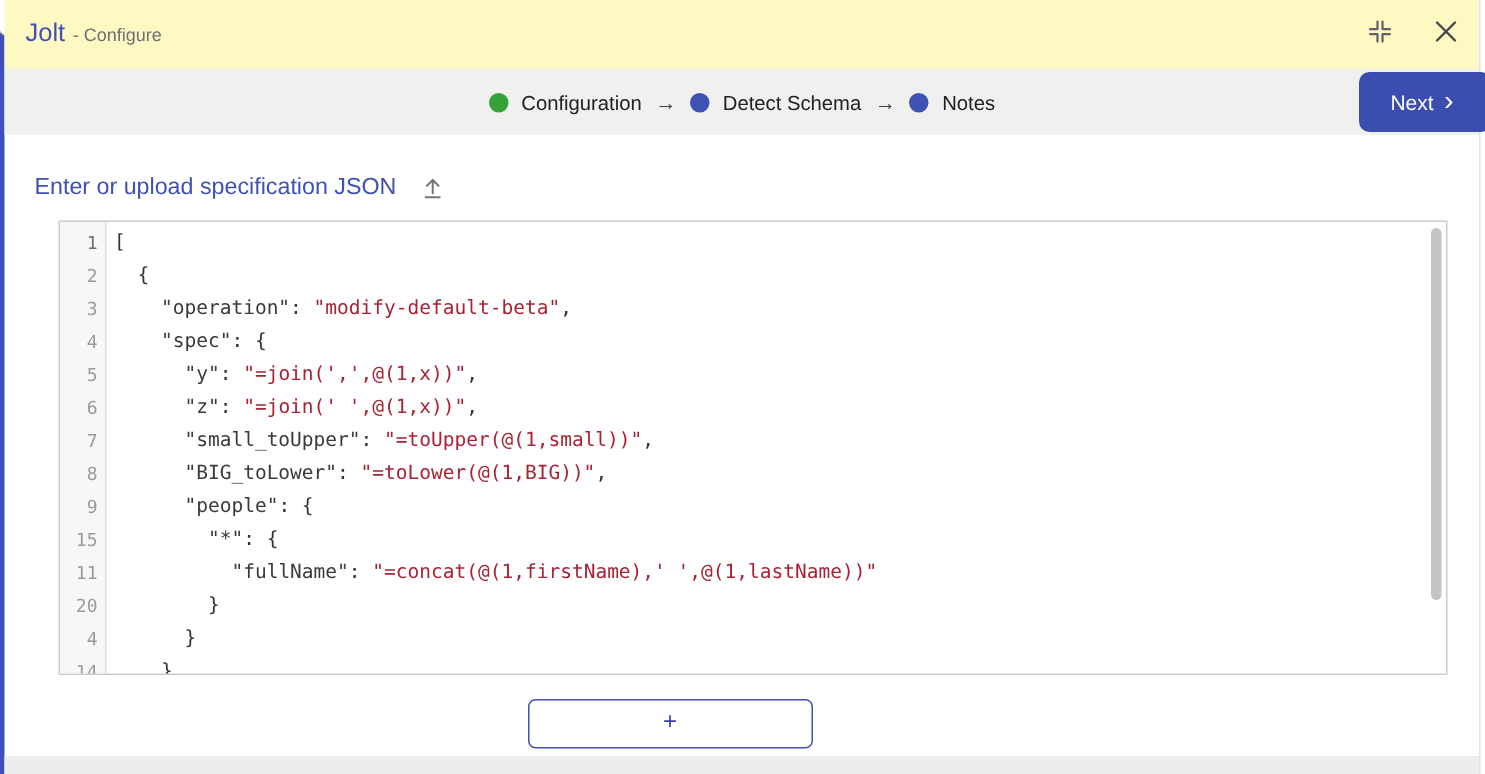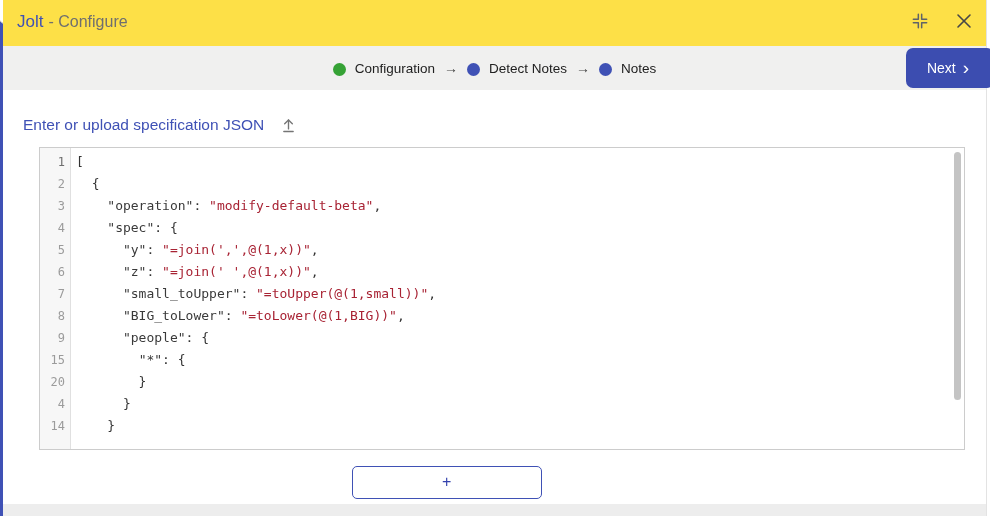--- a/index.html
+++ b/index.html
@@ -7,31 +7,31 @@
   .dialog{position:relative;width:987px;height:516px;background:#fff;border-left:3px solid #3f51b5;border-right:1px solid #e3e3e3;box-sizing:border-box;}
 
   
   .drag-handle{position:absolute;left:486px;top:2px;width:24px;height:5px;background:#cfcfcf;border-radius:3px;}
 
   
   .corner-badge{position:absolute;left:-7px;top:-18px;width:38px;height:44px;background:#fff;border:1.5px solid #bdbdbd;border-radius:14px;box-sizing:border-box;}
   .corner-badge svg{position:absolute;left:11px;top:21px;}
 
   
-  .header{position:absolute;left:0;top:0;width:100%;height:46px;background:#fde047;}
+  .header{position:absolute;left:0;top:0;width:100%;height:46px;background:#fef9c3;}
   .title-row{position:absolute;left:14px;top:12px;display:flex;align-items:baseline;gap:5px;}
   .app-name{font-size:17px;color:#3f51b5;}
-  .app-subtitle{font-size:16px;color:#6f6f6f;text-align:right;}
+  .app-subtitle{font-size:12px;color:#6f6f6f;text-align:right;}
   .header-icons{position:absolute;right:10px;top:9px;display:flex;align-items:center;gap:20px;}
   .icon-btn{width:24px;height:24px;display:flex;align-items:center;justify-content:center;cursor:pointer;background:none;border:none;padding:0;}
 
   
   .stepper-bar{position:absolute;left:0;top:46px;width:100%;height:44px;background:#f0f0ef;}
   .steps{position:absolute;left:0;right:0;top:0;height:44px;display:flex;align-items:center;justify-content:center;gap:9px;}
-  .step{display:flex;align-items:flex-end;gap:9px;}
+  .step{display:flex;align-items:center;gap:9px;}
   .dot{width:13px;height:13px;border-radius:50%;display:inline-block;}
   .dot-done{background:#35a235;}
   .dot-pending{background:#3f51b5;}
   .step-label{font-size:13.5px;color:#212121;}
   .step-arrow{font-size:14px;color:#424242;}
   .next-btn{position:absolute;right:-8px;top:2px;height:40px;width:88px;background:#3c4db0;color:#fff;border:none;border-radius:7px;font-size:14px;font-family:"Liberation Sans",sans-serif;display:flex;align-items:center;justify-content:center;gap:7px;cursor:pointer;padding:0 14px 0 10px;box-sizing:border-box;}
   .next-chevron{font-size:19px;line-height:1;margin-top:-2px;}
 
   
   .content-heading{position:absolute;left:20px;top:116px;display:flex;align-items:center;gap:16px;}
@@ -100,21 +100,21 @@
 
   <div class="stepper-bar">
     <div class="steps">
       <span class="step">
         <span class="dot dot-done"></span>
         <span class="step-label">Configuration</span>
       </span>
       <span class="step-arrow">→</span>
       <span class="step">
         <span class="dot dot-pending"></span>
-        <span class="step-label">Detect Notes</span>
+        <span class="step-label">Detect Schema</span>
       </span>
       <span class="step-arrow">→</span>
       <span class="step">
         <span class="dot dot-pending"></span>
         <span class="step-label">Notes</span>
       </span>
     </div>
     <button class="next-btn">
       <span>Next</span>
       <span class="next-chevron">›</span>
@@ -140,20 +140,21 @@
         <div class="code-row active"><span class="ln">1</span><span class="code-text"><span class="tok-plain">[</span></span></div>
         <div class="code-row"><span class="ln">2</span><span class="code-text"><span class="tok-plain">  {</span></span></div>
         <div class="code-row"><span class="ln">3</span><span class="code-text"><span class="tok-plain">    </span><span class="tok-key">"operation"</span><span class="tok-plain">: </span><span class="tok-str">"modify-default-beta"</span><span class="tok-plain">,</span></span></div>
         <div class="code-row"><span class="ln">4</span><span class="code-text"><span class="tok-plain">    </span><span class="tok-key">"spec"</span><span class="tok-plain">: {</span></span></div>
         <div class="code-row"><span class="ln">5</span><span class="code-text"><span class="tok-plain">      </span><span class="tok-key">"y"</span><span class="tok-plain">: </span><span class="tok-str">"=join(',',@(1,x))"</span><span class="tok-plain">,</span></span></div>
         <div class="code-row"><span class="ln">6</span><span class="code-text"><span class="tok-plain">      </span><span class="tok-key">"z"</span><span class="tok-plain">: </span><span class="tok-str">"=join(' ',@(1,x))"</span><span class="tok-plain">,</span></span></div>
         <div class="code-row"><span class="ln">7</span><span class="code-text"><span class="tok-plain">      </span><span class="tok-key">"small_toUpper"</span><span class="tok-plain">: </span><span class="tok-str">"=toUpper(@(1,small))"</span><span class="tok-plain">,</span></span></div>
         <div class="code-row"><span class="ln">8</span><span class="code-text"><span class="tok-plain">      </span><span class="tok-key">"BIG_toLower"</span><span class="tok-plain">: </span><span class="tok-str">"=toLower(@(1,BIG))"</span><span class="tok-plain">,</span></span></div>
         <div class="code-row"><span class="ln">9</span><span class="code-text"><span class="tok-plain">      </span><span class="tok-key">"people"</span><span class="tok-plain">: {</span></span></div>
         <div class="code-row"><span class="ln">15</span><span class="code-text"><span class="tok-plain">        </span><span class="tok-key">"*"</span><span class="tok-plain">: {</span></span></div>
+        <div class="code-row"><span class="ln">11</span><span class="code-text"><span class="tok-plain">          </span><span class="tok-key">"fullName"</span><span class="tok-plain">: </span><span class="tok-str">"=concat(@(1,firstName),' ',@(1,lastName))"</span></span></div>
         <div class="code-row"><span class="ln">20</span><span class="code-text"><span class="tok-plain">        }</span></span></div>
         <div class="code-row"><span class="ln">4</span><span class="code-text"><span class="tok-plain">      }</span></span></div>
         <div class="code-row"><span class="ln">14</span><span class="code-text"><span class="tok-plain">    }</span></span></div>
       </div>
     <div class="editor-scrollbar"></div>
   </div>
 
   <button class="add-config-btn">
     <span class="plus-glyph">+</span>
   </button>

